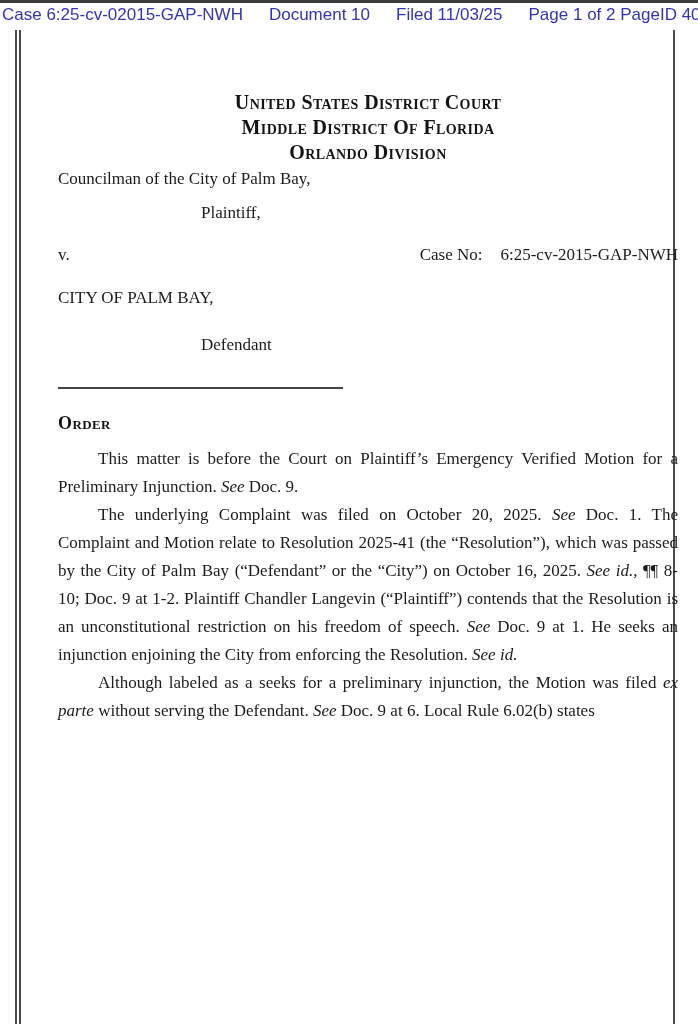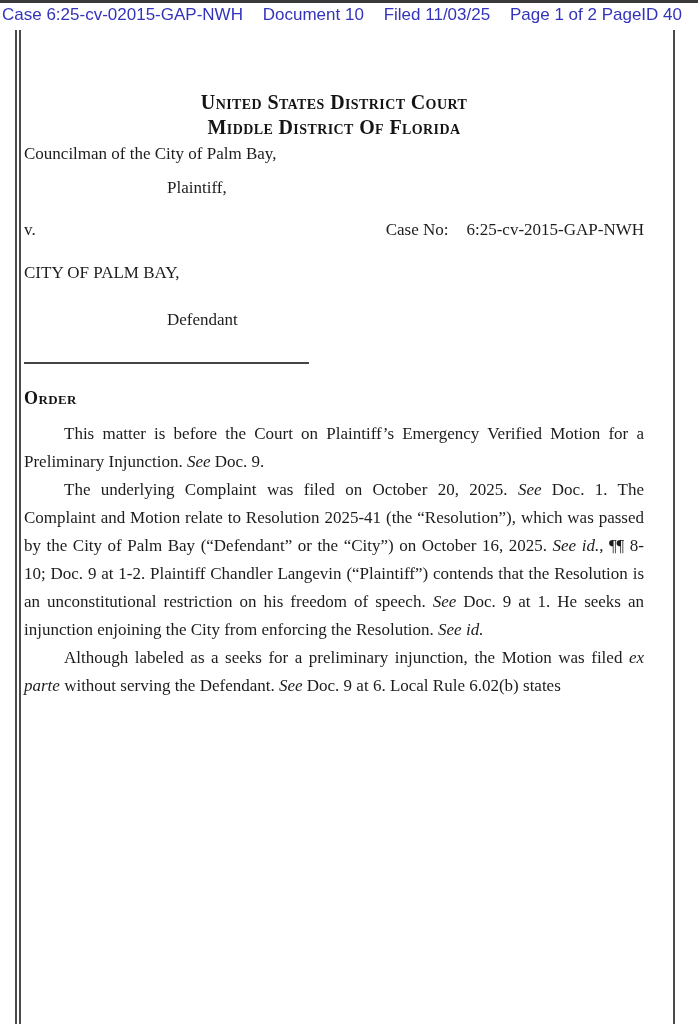--- a/index.html
+++ b/index.html
@@ -22,44 +22,43 @@
     top: 0; left: 0;
     width: 698px; height: 3px;
     background: #3a3a3a;
   }
   
   .stamp {
     position: absolute;
     top: 5px; left: 2px;
     width: 680px;
     display: flex;
-    gap: 12px;
+    gap: 26px;
     font-family: "Liberation Sans", sans-serif;
     font-size: 17px;
     white-space: nowrap;
-    justify-content: space-between;
   }
   
   .edge-left {
     position: absolute;
     left: 15px; top: 30px; bottom: 0;
     width: 6px;
     box-sizing: border-box;
     border-left: 2px solid #4b4b4b;
     border-right: 2px solid #4b4b4b;
   }
   .edge-right {
     position: absolute;
     left: 673px; top: 30px; bottom: 0;
     width: 2px;
     background: #4b4b4b;
   }
   .content {
     position: absolute;
-    left: 24px; top: 0;
+    left: 58px; top: 0;
     width: 620px;
   }
   .court-heading {
     margin-top: 90px;
     text-align: center;
     font-weight: bold;
     font-variant: small-caps;
     font-size: 20px;
     line-height: 25px;
     letter-spacing: 0.4px;
@@ -121,20 +120,21 @@
   </div>
 
   <div class="edge-left"></div>
   <div class="edge-right"></div>
 
   <div class="content">
 
     <div class="court-heading">
       <div>United States District Court</div>
       <div>Middle District Of Florida</div>
+      <div>Orlando Division</div>
     </div>
 
     <div>
       <div class="cap-line">Councilman of the City of Palm Bay,</div>
       <div class="cap-line cap-role role-plaintiff">Plaintiff,</div>
       <div class="cap-line v-row">
         <span>v.</span>
         <span class="case-no">
           <span>Case No:</span>
           <span>6:25-cv-2015-GAP-NWH</span>

